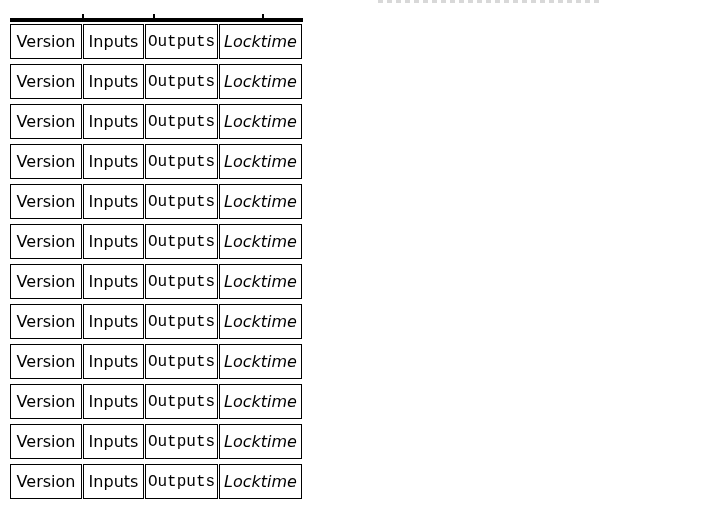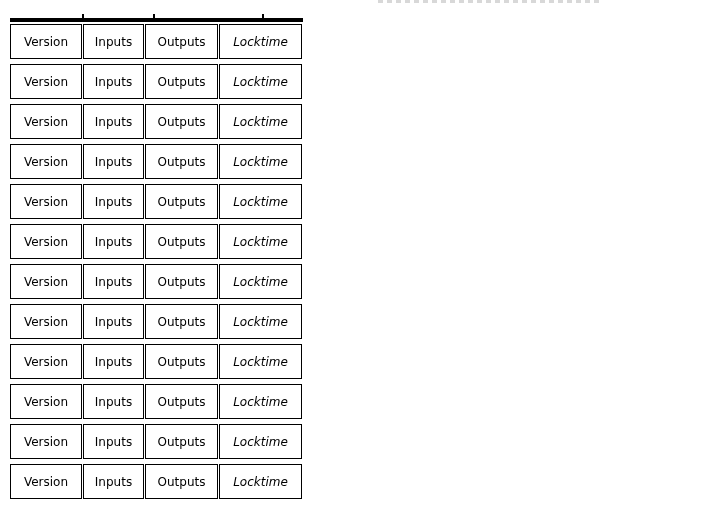--- a/index.html
+++ b/index.html
@@ -72,29 +72,29 @@
     margin-bottom: 5px;
     box-sizing: border-box;
   }
 
   .tx-cell {
     border: 1px solid #000000;
     box-sizing: border-box;
     display: flex;
     align-items: center;
     justify-content: center;
-    font-size: 12px;
+    font-size: 16px;
     color: #000000;
     background: #ffffff;
     line-height: 1;
   }
 
   .cell-version { width: 72px; }
   .cell-inputs  { width: 61px; margin-left: 1px; }
-  .cell-outputs { width: 73px; margin-left: 1px; }
+  .cell-outputs { width: 73px; margin-left: 1px; font-family: Liberation Mono, monospace; }
   .cell-locktime{ width: 83px; margin-left: 1px; font-style: italic; }
 </style>
 </head>
 <body>
 
 <div id="diagram-root">
 
   <div class="ghost-bar"></div>
 
   <div class="top-rule"></div>

